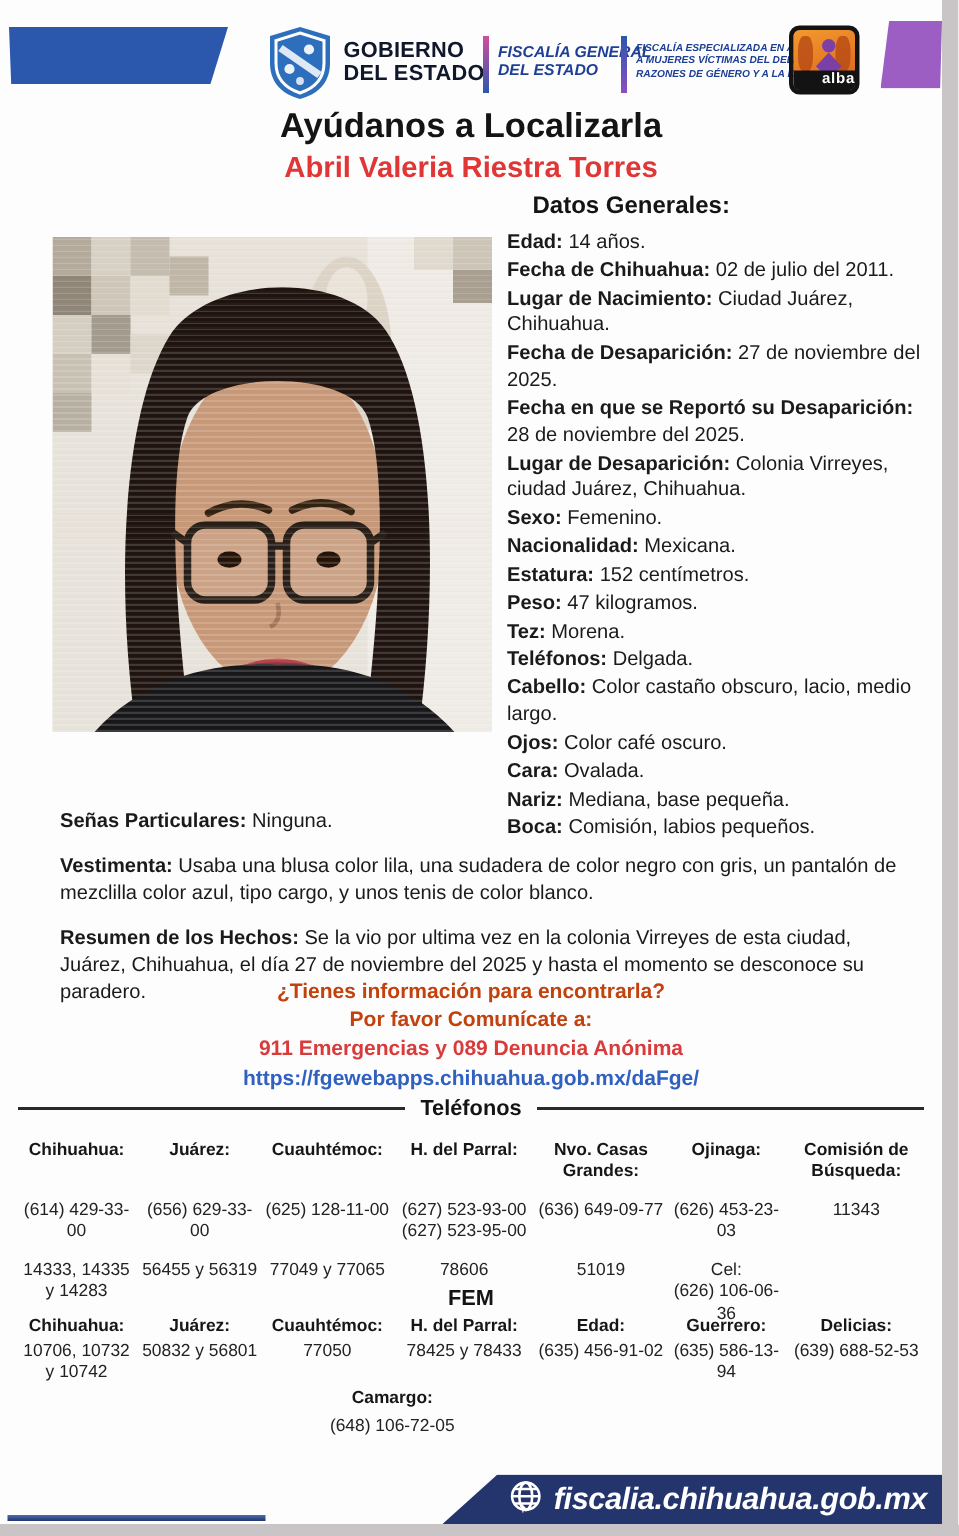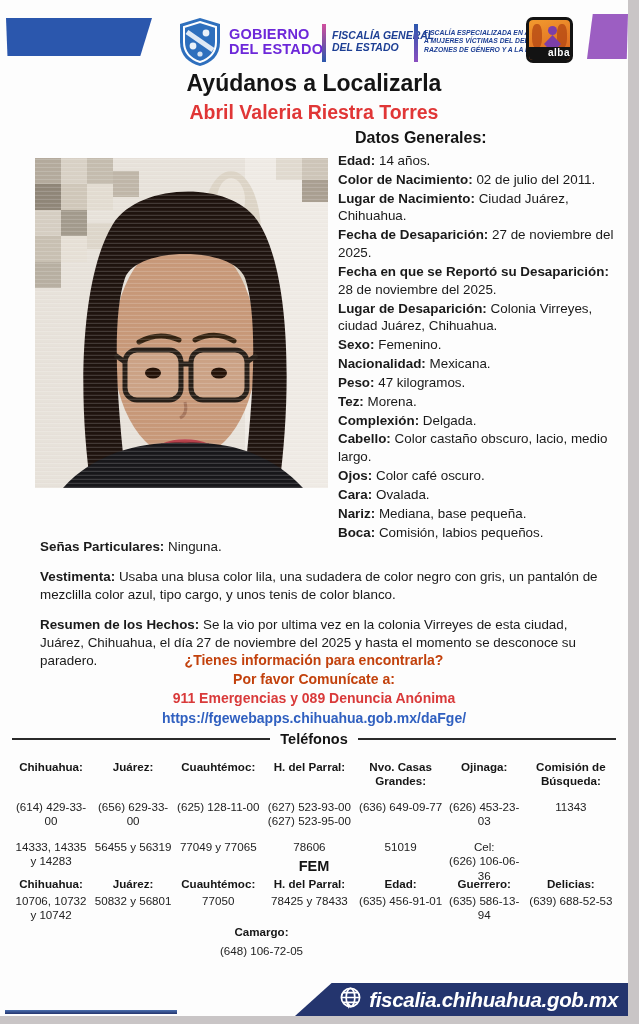--- a/index.html
+++ b/index.html
@@ -7,21 +7,21 @@
   .page { position:relative; width:639px; height:1024px; background:#c9c5c6; overflow:hidden; }
   .poster { position:absolute; left:0; top:0; width:628px; height:1016px; background:#fdfdfd; overflow:hidden; }
   .abs { position:absolute; }
 
   
   .blue-slash { left:6px; top:18px; width:146px; height:38px; background:#2b57ad;
     clip-path:polygon(0 0,100% 0,92% 100%,1% 100%); }
   .purple-slash { left:587px; top:14px; width:41px; height:45px; background:#9c5ec2;
     clip-path:polygon(14% 0,100% 0,97% 100%,0 100%); }
   .gob-logo { left:175px; top:16px; }
-  .gob-text { left:229px; top:27px; color:#6d28d9; font-weight:bold; font-size:14.5px; line-height:1.02; letter-spacing:.2px; }
+  .gob-text { left:229px; top:27px; color:#0f172a; font-weight:bold; font-size:14.5px; line-height:1.02; letter-spacing:.2px; }
   .vbar1 { left:322px; top:24px; width:4px; height:38px; background:linear-gradient(180deg,#d14f9e,#2b57ad); }
   .vbar2 { left:414px; top:24px; width:4px; height:38px; background:linear-gradient(180deg,#2b57ad,#8a4fc0); }
   .fg-text { left:332px; top:30px; color:#1d3f94; font-weight:bold; font-size:10.5px; line-height:1.1; font-style:italic; }
   .fe-text { left:424px; top:29px; color:#1d3f94; font-weight:bold; font-size:6.8px; line-height:1.25; font-style:italic; }
   .alba { left:526px; top:17px; width:47px; height:46px; border:3px solid #131313; border-radius:7px;
     background:linear-gradient(160deg,#f29a2e,#d95f1e); overflow:hidden; }
   .alba .fig-head { position:absolute; left:19px; top:6px; width:9px; height:9px; border-radius:50%; background:#7c3fa8; }
   .alba .fig-body { position:absolute; left:15px; top:15px; width:17px; height:13px; background:#7c3fa8;
     clip-path:polygon(50% 0,100% 70%,78% 100%,22% 100%,0 70%); }
   .alba .sil1 { position:absolute; left:3px; top:4px; width:10px; height:24px; background:#b64a14; border-radius:40%; opacity:.8; }
@@ -166,30 +166,31 @@
       <path d="M150,244 Q153,256 145,260" stroke="#a4745a" stroke-width="3" fill="none"></path>
       <path d="M126,286 Q150,276 174,286 Q150,300 126,286 Z" fill="#b8434c"></path>
       <path d="M126,286 Q150,283 174,286" stroke="#8e2f36" stroke-width="1.5" fill="none"></path>
       <path d="M28,330 C62,292 112,283 150,285 C196,283 238,297 268,330 Z" fill="#17171a"></path>
     </svg>
     <div class="scanlines"></div>
   </div>
 
   <div class="abs fields">
     <div class="field"><span class="lbl">Edad:</span> <span>14 años.</span></div>
-    <div class="field"><span class="lbl">Color de Nacimiento:</span> <span>02 de julio del 2011.</span></div>
+    <div class="field"><span class="lbl">Fecha de Chihuahua:</span> <span>02 de julio del 2011.</span></div>
     <div class="field"><span class="lbl">Lugar de Nacimiento:</span> <span>Ciudad Juárez, Chihuahua.</span></div>
     <div class="field"><span class="lbl">Fecha de Desaparición:</span> <span>27 de noviembre del 2025.</span></div>
     <div class="field"><span class="lbl">Fecha en que se Reportó su Desaparición:</span> <span>28 de noviembre del 2025.</span></div>
     <div class="field"><span class="lbl">Lugar de Desaparición:</span> <span>Colonia Virreyes, ciudad Juárez, Chihuahua.</span></div>
     <div class="field"><span class="lbl">Sexo:</span> <span>Femenino.</span></div>
     <div class="field"><span class="lbl">Nacionalidad:</span> <span>Mexicana.</span></div>
+    <div class="field"><span class="lbl">Estatura:</span> <span>152 centímetros.</span></div>
     <div class="field"><span class="lbl">Peso:</span> <span>47 kilogramos.</span></div>
     <div class="field"><span class="lbl">Tez:</span> <span>Morena.</span></div>
-    <div class="field"><span class="lbl">Complexión:</span> <span>Delgada.</span></div>
+    <div class="field"><span class="lbl">Teléfonos:</span> <span>Delgada.</span></div>
     <div class="field"><span class="lbl">Cabello:</span> <span>Color castaño obscuro, lacio, medio largo.</span></div>
     <div class="field"><span class="lbl">Ojos:</span> <span>Color café oscuro.</span></div>
     <div class="field"><span class="lbl">Cara:</span> <span>Ovalada.</span></div>
     <div class="field"><span class="lbl">Nariz:</span> <span>Mediana, base pequeña.</span></div>
     <div class="field"><span class="lbl">Boca:</span> <span>Comisión, labios pequeños.</span></div>
   </div>
 
   <div class="abs para p-senas">
     <span class="lbl">Señas Particulares:</span> <span>Ninguna.</span>
   </div>
@@ -286,21 +287,21 @@
     <div class="td">
           <div>50832 y 56801</div>
         </div>
     <div class="td">
           <div>77050</div>
         </div>
     <div class="td">
           <div>78425 y 78433</div>
         </div>
     <div class="td">
-          <div>(635) 456-91-01</div>
+          <div>(635) 456-91-02</div>
         </div>
     <div class="td">
           <div>(635) 586-13-94</div>
         </div>
     <div class="td">
           <div>(639) 688-52-53</div>
         </div>
   </div>
   <div class="abs camargo cam-l">Camargo:</div>
   <div class="abs camargo cam-v">(648) 106-72-05</div>

